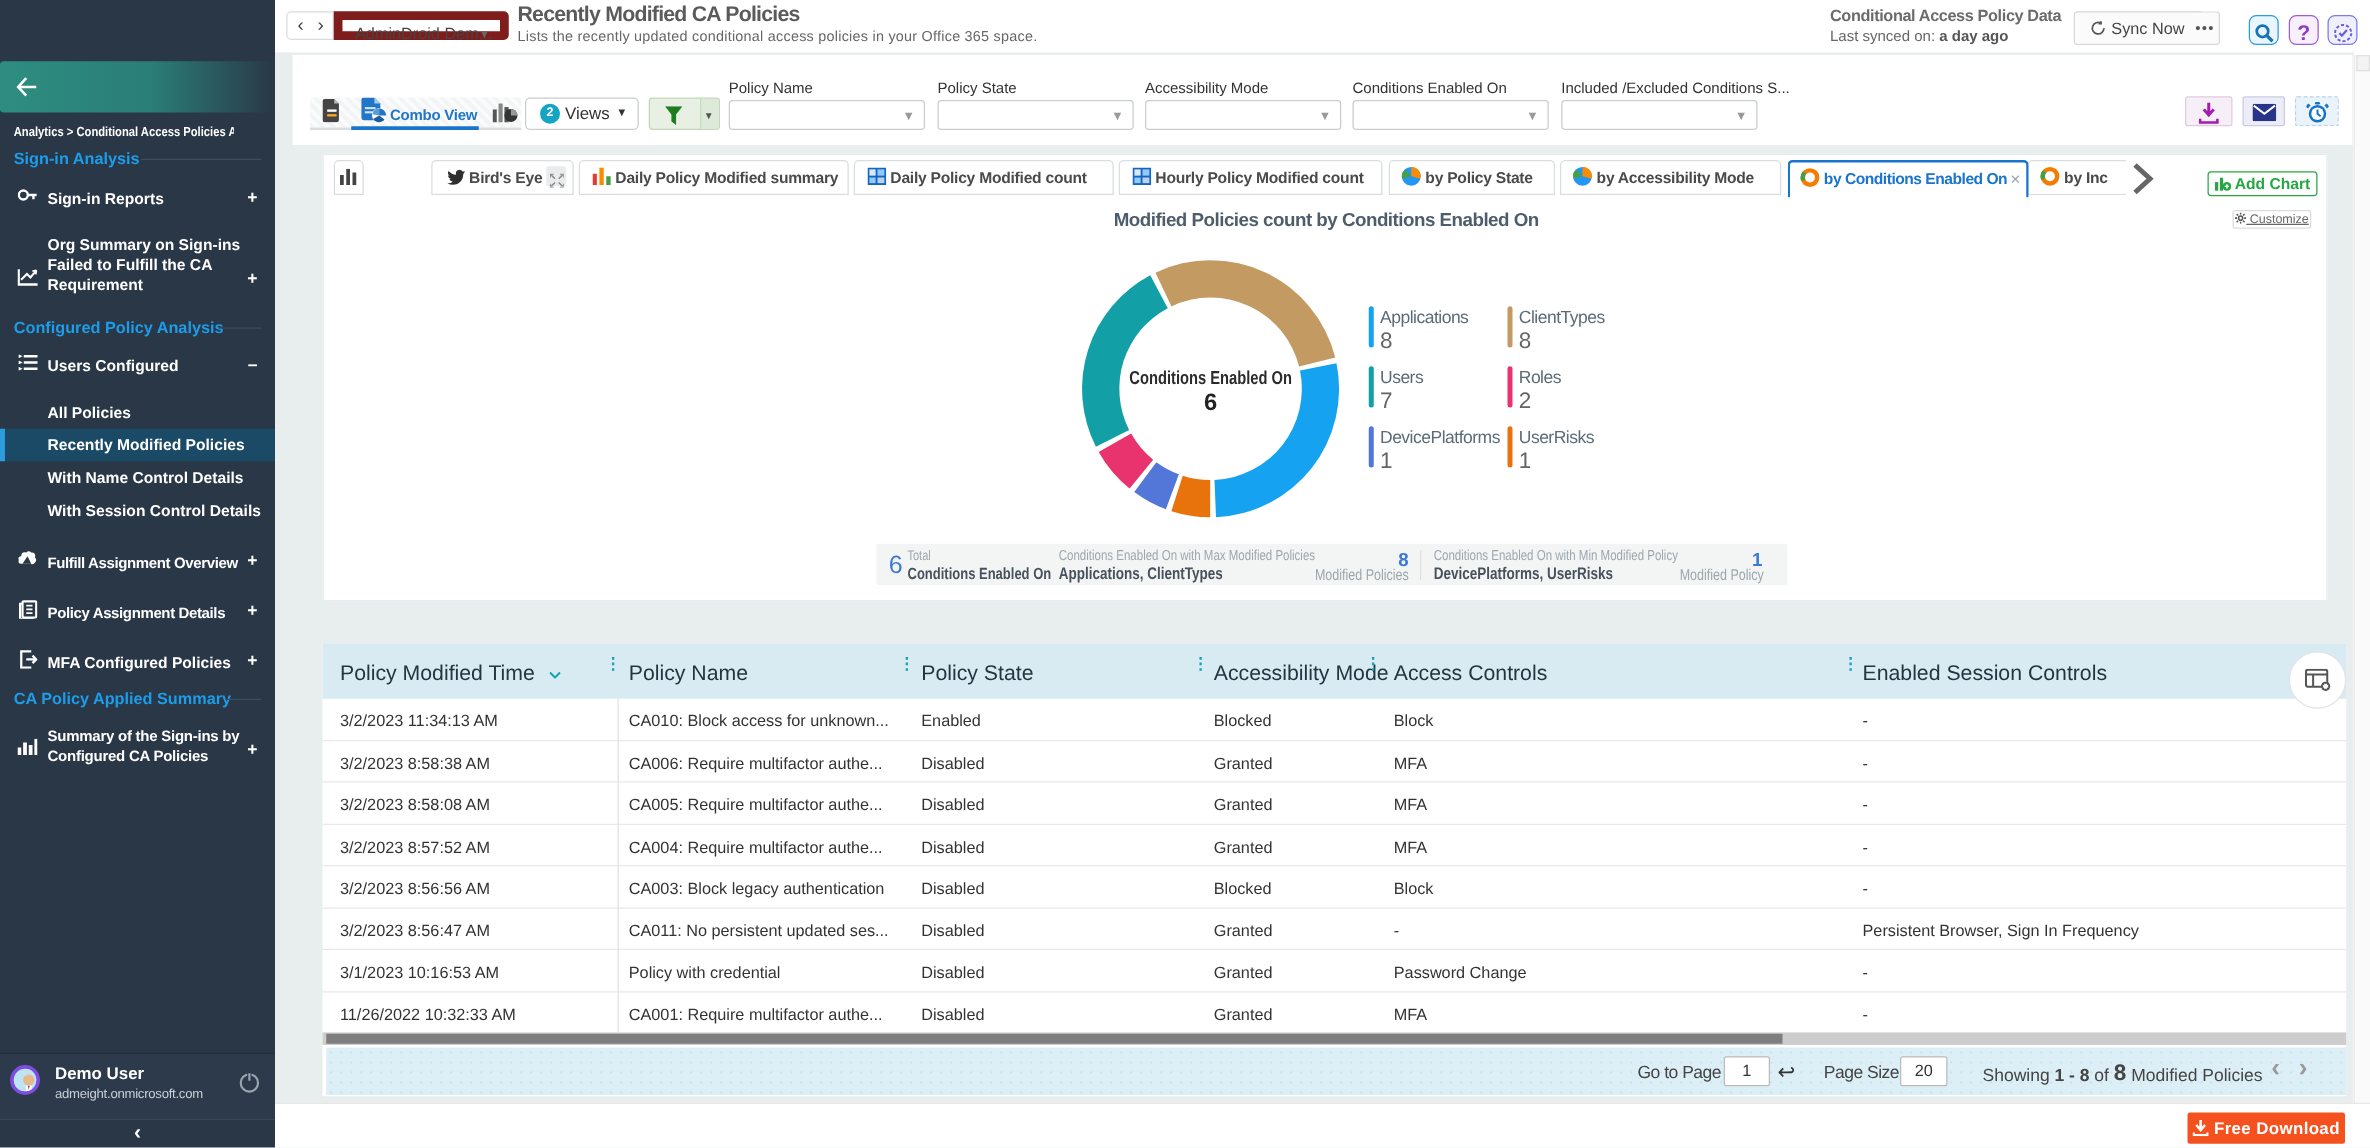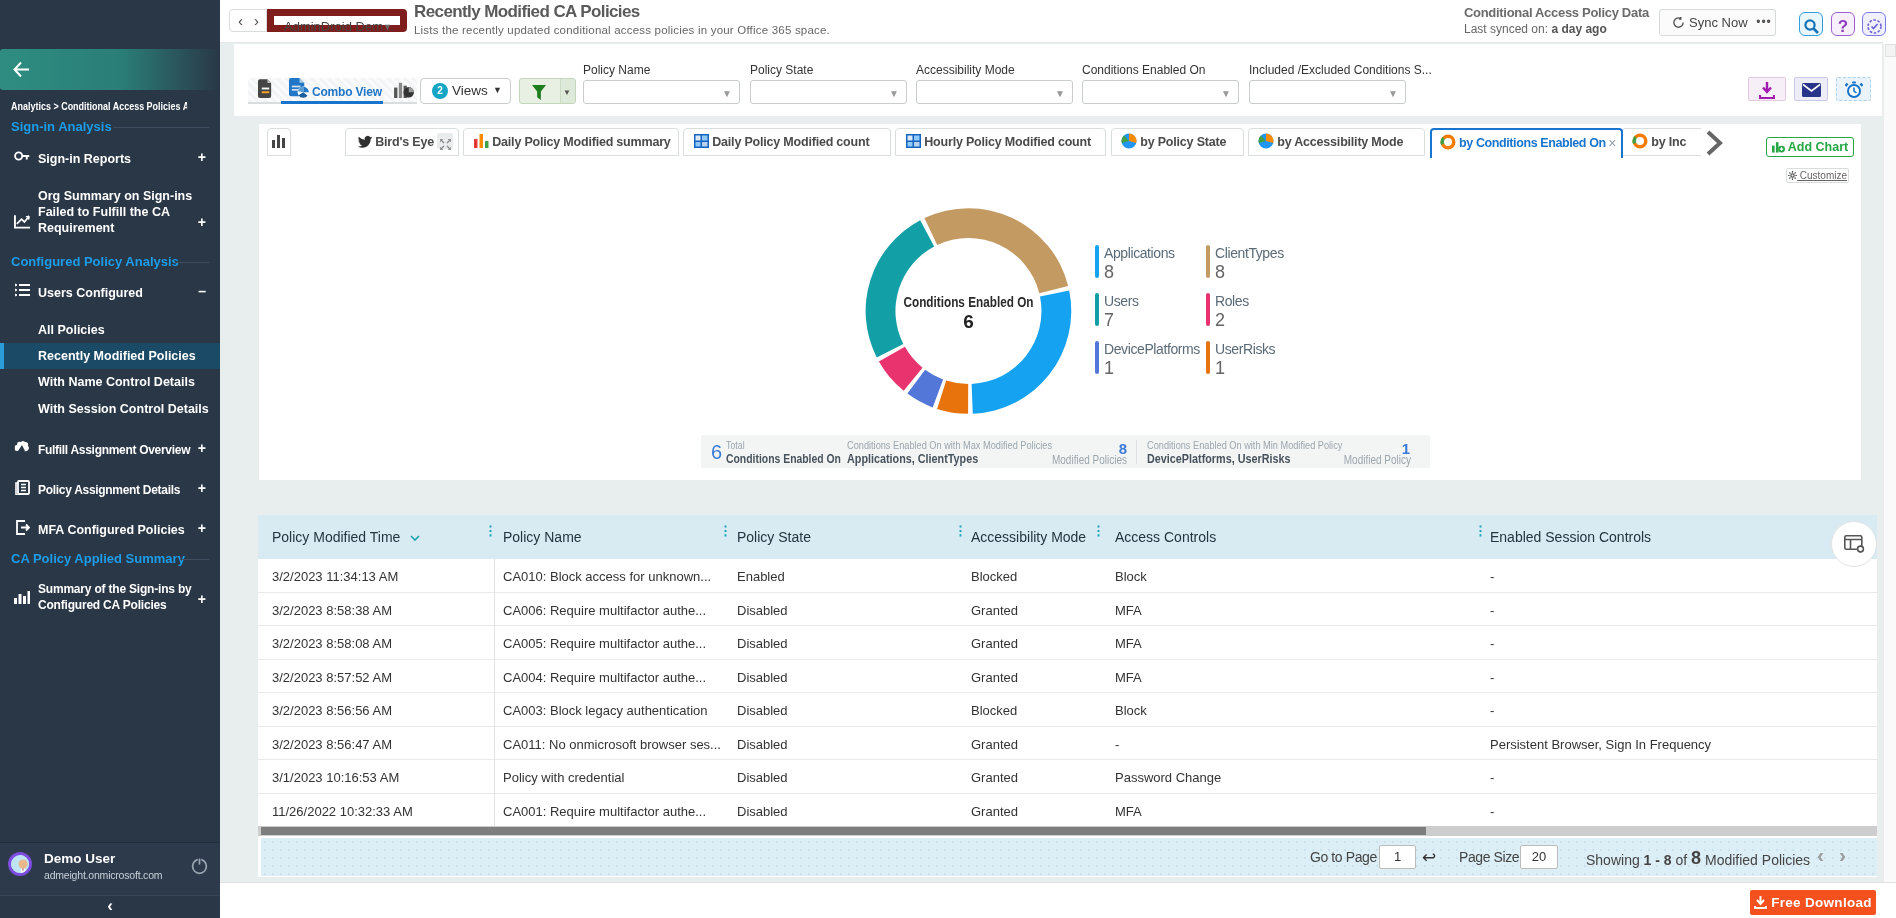--- a/index.html
+++ b/index.html
@@ -68,21 +68,21 @@
 #chartTitle { position:absolute; left:0; top:44px; width:1604px; text-align:center; font-size:15px; font-weight:bold; color:#4E5D6C; letter-spacing:-0.4px; }
 .legBar { position:absolute; width:4px; height:33px; border-radius:2px; }
 .legLbl { font-size:14px; color:#5A6B77; position:absolute; letter-spacing:-0.4px; white-space:nowrap; }
 .legNum { font-size:18px; color:#656565; position:absolute; }
 .cx { transform:scaleX(0.8); transform-origin:0 0; white-space:nowrap; }
 .cx2 { transform:scaleX(0.8); transform-origin:100% 0; white-space:nowrap; text-align:right; width:120px; margin-left:-120px; }
 #statsBar { position:absolute; left:442px; top:311px; width:729px; height:33px; background:#F3F5F5; border-radius:2px; }
 
 #tablePanel { position:absolute; left:38px; top:515px; width:1619px; height:362px; background:#fff; }
 #tblHead { position:absolute; left:0; top:0; width:1619px; height:44px; background:#D8EBF2; }
-.th { position:absolute; top:14px; font-size:14px; color:#24353F; }
+.th { position:absolute; top:14px; font-size:17px; color:#24353F; }
 .dots { position:absolute; top:13px; width:3px; height:15px; color:#17A2B8; font-size:13px; font-weight:bold; line-height:5px; }
 .tr { position:absolute; left:0; width:1619px; height:33.5px; border-bottom:1px solid #E9E9E9; }
 .td { position:absolute; top:10px; font-size:13px; color:#333; }
 #hscroll { position:absolute; left:0; top:311px; width:1619px; height:10px; background:#CDCDCD; }
 #hthumb { position:absolute; left:3px; top:1px; width:1165px; height:8px; background:#7E7E7E; }
 #pager { position:absolute; left:41px; top:838px; width:1616px; height:38px; background:#DCEEF6; background-image:radial-gradient(#CBE2ED 1px, transparent 1px); background-size:8px 8px; font-size:14px; color:#444; }
 .pInput { position:absolute; top:7px; height:24px; background:#fff; border:1px solid #BBB; border-radius:2px; text-align:center; font-size:13px; color:#333; line-height:22px; }
 #botBar { position:absolute; left:0; top:882px; width:1676px; height:36px; background:#fff; border-top:1px solid #E0E0E0; font-size:15px; letter-spacing:0.3px; color:#3A3A3A; }
 .fdBtn { position:absolute; left:1530px; top:7px; width:126px; height:25px; background:#F4511E; border-radius:2px; color:#fff; font-size:13.5px; font-weight:bold; text-align:center; line-height:25px; }
 #vscroll { position:absolute; left:1883px; top:44px; width:13px; height:838px; background:#FAFAFA; border-left:1px solid #ECECEC; z-index:9; }
@@ -248,20 +248,21 @@
     <div class="addChart"><svg style="vertical-align:-2px" width="13" height="13" viewBox="0 0 15 14">
             <rect x="0" y="6" width="3" height="8" fill="#27A744"></rect>
             <rect x="4.5" y="2" width="3" height="12" fill="#27A744"></rect>
             <circle cx="11" cy="10" r="4" fill="#27A744"></circle>
             <path d="M11 8 v4 M9 10 h4" stroke="#fff" stroke-width="1.3"></path>
           </svg> Add Chart</div>
     <div class="customize"><svg style="vertical-align:-1px" width="9" height="9" viewBox="0 0 11 11">
             <circle cx="5.5" cy="5.5" r="2" fill="none" stroke="#555" stroke-width="1.5"></circle>
             <path d="M5.5 0 V2 M5.5 9 V11 M0 5.5 H2 M9 5.5 H11 M1.6 1.6 L3 3 M9.4 1.6 L8 3 M1.6 9.4 L3 8 M9.4 9.4 L8 8" stroke="#555" stroke-width="1.5"></path>
           </svg> Customize</div>
+    <div id="chartTitle">Modified Policies count by Conditions Enabled On</div>
     <svg class="abs" style="left:0;top:0" width="1604" height="358" viewBox="258 123 1604 358">
       <path d="M923.4 217.1 A102.8 102.8 0 0 1 1067.2 285.0 L1038.3 292.2 A73.0 73.0 0 0 0 936.2 244.1 Z" fill="#C49A63"></path>
       <path d="M1068.2 289.5 A102.8 102.8 0 0 1 971.8 412.7 L970.6 382.9 A73.0 73.0 0 0 0 1039.0 295.4 Z" fill="#15A2F0"></path>
       <path d="M967.1 412.8 A102.8 102.8 0 0 1 936.1 407.9 L945.2 379.5 A73.0 73.0 0 0 0 967.2 383.0 Z" fill="#E8720C"></path>
       <path d="M931.7 406.4 A102.8 102.8 0 0 1 906.4 392.6 L924.1 368.7 A73.0 73.0 0 0 0 942.1 378.4 Z" fill="#5377D8"></path>
       <path d="M902.7 389.8 A102.8 102.8 0 0 1 877.9 360.5 L903.9 345.8 A73.0 73.0 0 0 0 921.5 366.7 Z" fill="#E8336E"></path>
       <path d="M875.7 356.4 A102.8 102.8 0 0 1 919.2 219.2 L933.2 245.5 A73.0 73.0 0 0 0 902.3 342.9 Z" fill="#12A0A6"></path>
       <text x="967.5" y="306" text-anchor="middle" font-size="15" font-weight="bold" fill="#2B2B2B" textLength="130" lengthAdjust="spacingAndGlyphs">Conditions Enabled On</text>
       <text x="967.5" y="327" text-anchor="middle" font-size="19" font-weight="bold" fill="#222">6</text>
     </svg>
@@ -355,21 +356,21 @@
     <div class="tr" style="top:178px">
           <div class="td" style="left:14px">3/2/2023 8:56:56 AM</div>
           <div class="td" style="left:245px">CA003: Block legacy authentication</div>
           <div class="td" style="left:479px">Disabled</div>
           <div class="td" style="left:713px">Blocked</div>
           <div class="td" style="left:857px">Block</div>
           <div class="td" style="left:1232px">-</div>
         </div>
     <div class="tr" style="top:211.5px">
           <div class="td" style="left:14px">3/2/2023 8:56:47 AM</div>
-          <div class="td" style="left:245px">CA011: No onmicrosoft browser ses...</div>
+          <div class="td" style="left:245px">CA011: No persistent updated ses...</div>
           <div class="td" style="left:479px">Disabled</div>
           <div class="td" style="left:713px">Granted</div>
           <div class="td" style="left:857px">-</div>
           <div class="td" style="left:1232px">Persistent Browser, Sign In Frequency</div>
         </div>
     <div class="tr" style="top:245px">
           <div class="td" style="left:14px">3/1/2023 10:16:53 AM</div>
           <div class="td" style="left:245px">Policy with credential</div>
           <div class="td" style="left:479px">Disabled</div>
           <div class="td" style="left:713px">Granted</div>

